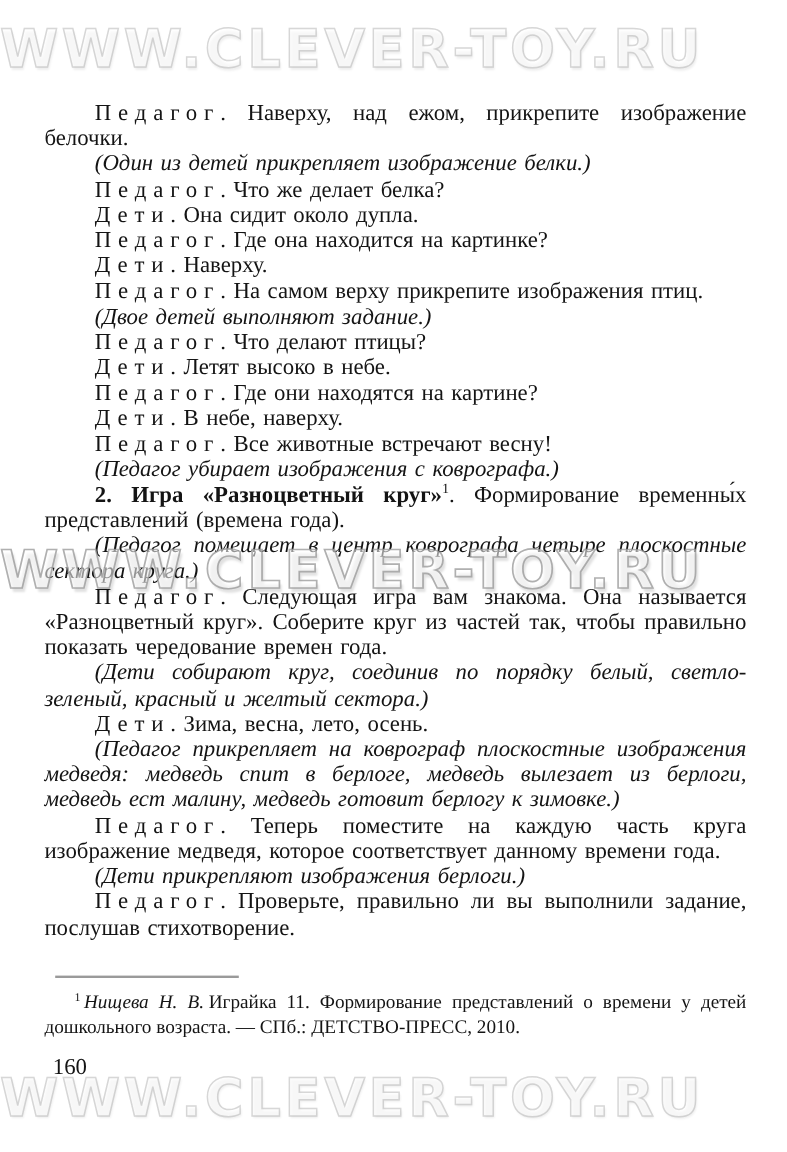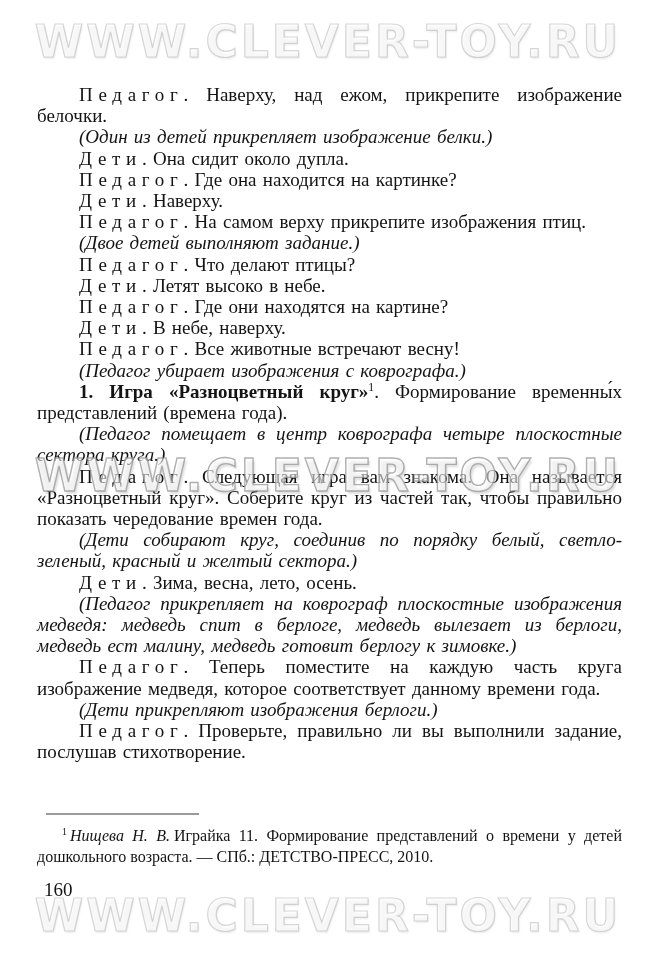--- a/index.html
+++ b/index.html
@@ -29,21 +29,20 @@
     text-align: justify;
   }
   .para.stage { font-style: italic; }
   .para.heading b { font-weight: bold; }
   .speaker { letter-spacing: 0.30em; }
   sup { font-size: 62%; line-height: 0; }
   .watermark {
     position: absolute;
     left: 0;
     width: 656px;
-    text-align: center;
     white-space: nowrap;
     font-family: "DejaVu Sans", sans-serif;
     font-weight: bold;
     font-size: 44px;
     letter-spacing: 3px;
     z-index: 2;
     pointer-events: none;
   }
   .wm-top {
     top: 16px;
@@ -98,32 +97,33 @@
 </head>
 <body>
 
 <div class="page">
 
   <div class="watermark wm-top">WWW.CLEVER-TOY.RU</div>
 
   <div class="body-text" id="body-text">
       <p class="para dialogue"><span class="speaker">Педагог</span>. Наверху, над ежом, прикрепите изображение белочки.</p>
       <p class="para stage"><span>(Один из детей прикрепляет изображение белки.)</span></p>
+      <p class="para dialogue"><span class="speaker">Педагог</span>. Что же делает белка?</p>
       <p class="para dialogue"><span class="speaker">Дети</span>. Она сидит около дупла.</p>
       <p class="para dialogue"><span class="speaker">Педагог</span>. Где она находится на картинке?</p>
       <p class="para dialogue"><span class="speaker">Дети</span>. Наверху.</p>
       <p class="para dialogue"><span class="speaker">Педагог</span>. На самом верху прикрепите изображения птиц.</p>
       <p class="para stage"><span>(Двое детей выполняют задание.)</span></p>
       <p class="para dialogue"><span class="speaker">Педагог</span>. Что делают птицы?</p>
       <p class="para dialogue"><span class="speaker">Дети</span>. Летят высоко в небе.</p>
       <p class="para dialogue"><span class="speaker">Педагог</span>. Где они находятся на картине?</p>
       <p class="para dialogue"><span class="speaker">Дети</span>. В небе, наверху.</p>
       <p class="para dialogue"><span class="speaker">Педагог</span>. Все животные встречают весну!</p>
       <p class="para stage"><span>(Педагог убирает изображения с коврографа.)</span></p>
-      <p class="para heading"><b>1. Игра «Разноцветный круг»</b><sup>1</sup><span>. Формирование временны́х представлений (времена года).</span></p>
+      <p class="para heading"><b>2. Игра «Разноцветный круг»</b><sup>1</sup><span>. Формирование временны́х представлений (времена года).</span></p>
       <p class="para stage"><span>(Педагог помещает в центр коврографа четыре плоскостные сектора круга.)</span></p>
       <p class="para dialogue"><span class="speaker">Педагог</span>. Следующая игра вам знакома. Она называется «Разноцветный круг». Соберите круг из частей так, чтобы правильно показать чередование времен года.</p>
       <p class="para stage"><span>(Дети собирают круг, соединив по порядку белый, светло-зеленый, красный и желтый сектора.)</span></p>
       <p class="para dialogue"><span class="speaker">Дети</span>. Зима, весна, лето, осень.</p>
       <p class="para stage"><span>(Педагог прикрепляет на коврограф плоскостные изображения медведя: медведь спит в берлоге, медведь вылезает из берлоги, медведь ест малину, медведь готовит берлогу к зимовке.)</span></p>
       <p class="para dialogue"><span class="speaker">Педагог</span>. Теперь поместите на каждую часть круга изображение медведя, которое соответствует данному времени года.</p>
       <p class="para stage"><span>(Дети прикрепляют изображения берлоги.)</span></p>
       <p class="para dialogue"><span class="speaker">Педагог</span>. Проверьте, правильно ли вы выполнили задание, послушав стихотворение.</p>
     </div>
 

